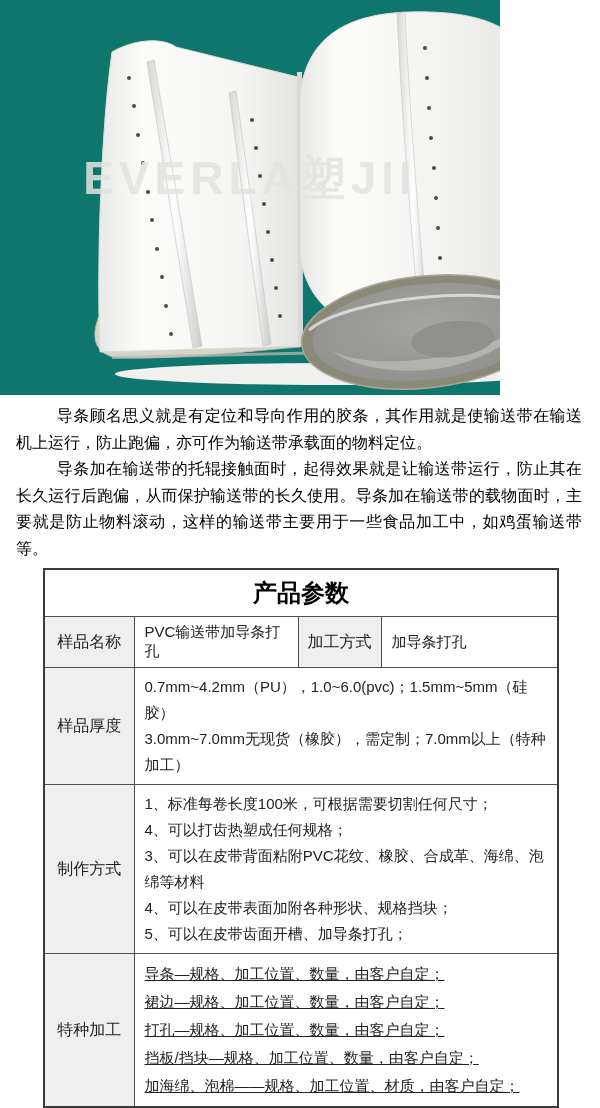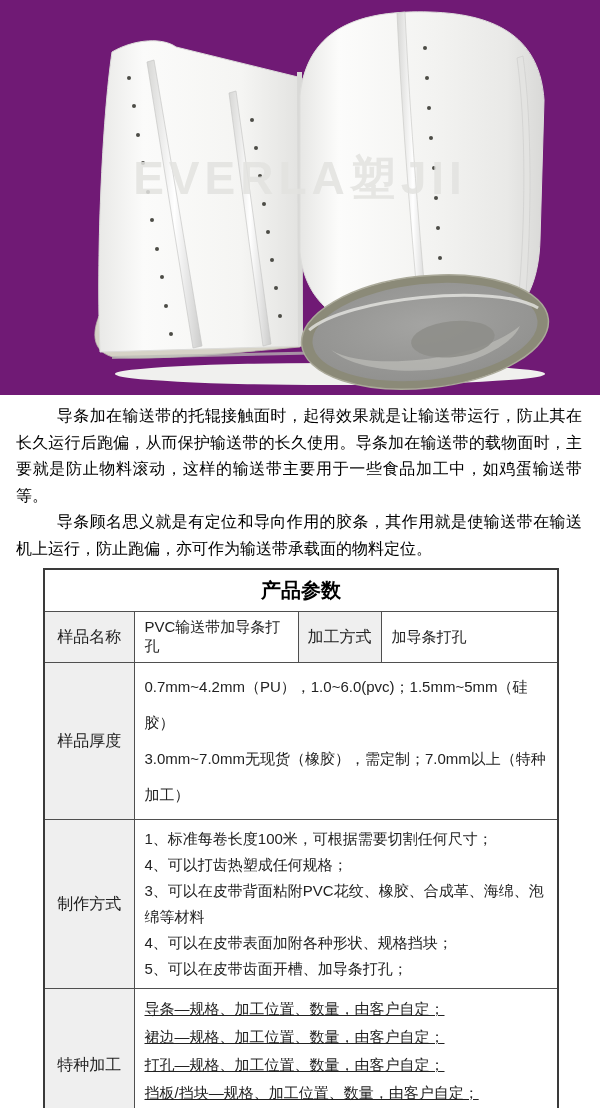--- a/index.html
+++ b/index.html
@@ -7,23 +7,23 @@
     padding: 0;
     background: #ffffff;
     font-family: "Liberation Sans", "DejaVu Sans", sans-serif;
     color: #111;
   }
   body { width: 600px; }
 
   
   .photo {
     position: relative;
-    width: 600px;
+    width: 500px;
     height: 395px;
-    background: #701a75;
+    background: #0f766e;
     overflow: hidden;
   }
   .photo svg { display: block; }
   .watermark {
     position: absolute;
     left: 0; right: 0; top: 148px;
     text-align: center;
     font-size: 46px;
     letter-spacing: 5px;
     color: #e3e3e0;
@@ -54,40 +54,40 @@
     margin: 4px 43px 0 43px;
     border: 2px solid #3a3a3a;
   }
   table.params td {
     border: 1px solid #4f4f4f;
     vertical-align: middle;
     word-break: break-all;
   }
   td.t-title {
     text-align: center;
-    font-size: 20px;
+    font-size: 24px;
     font-weight: bold;
     color: #000;
     padding: 7px 0;
     background: #ffffff;
   }
   td.lbl {
     background: #efefef;
     text-align: center;
     font-size: 16px;
     color: #222;
     padding: 2px 4px;
   }
   td.val {
     font-size: 15px;
     color: #222;
     padding: 6px 10px;
     background: #ffffff;
   }
-  td.val .line { line-height: 36px; }
+  td.val .line { line-height: 26px; }
   td.val.making .line { line-height: 26px; }
   td.val.special .line { line-height: 28px; text-decoration: underline; }
 </style>
 </head>
 <body>
 
 <div class="photo">
   <svg width="600" height="395" viewBox="0 0 600 395">
     <defs>
       <linearGradient id="gSheet" x1="0" y1="0" x2="1" y2="0">
@@ -186,22 +186,22 @@
       <ellipse cx="452" cy="342" rx="42" ry="18" fill="#8e8e8a" opacity="0.9"></ellipse>
       <ellipse cx="425" cy="332" rx="124" ry="56" fill="none" stroke="#aaa999" stroke-width="1.5"></ellipse>
       <path d="M 310,318 C 350,290 500,290 540,320" fill="none" stroke="#e6e6e2" stroke-width="3" opacity="0.8"></path>
     </g>
   </svg>
 
   <div class="watermark">EVERLA塑JII</div>
 </div>
 
 <div class="intro">
+  <p>导条顾名思义就是有定位和导向作用的胶条，其作用就是使输送带在输送机上运行，防止跑偏，亦可作为输送带承载面的物料定位。</p>
   <p>导条加在输送带的托辊接触面时，起得效果就是让输送带运行，防止其在长久运行后跑偏，从而保护输送带的长久使用。导条加在输送带的载物面时，主要就是防止物料滚动，这样的输送带主要用于一些食品加工中，如鸡蛋输送带等。</p>
-  <p>导条顾名思义就是有定位和导向作用的胶条，其作用就是使输送带在输送机上运行，防止跑偏，亦可作为输送带承载面的物料定位。</p>
 </div>
 
 <table class="params">
   <colgroup>
     <col style="width:90px">
       <col style="width:164px">
     <col style="width:83px">
       <col style="width:177px">
   </colgroup>
   <tbody>

